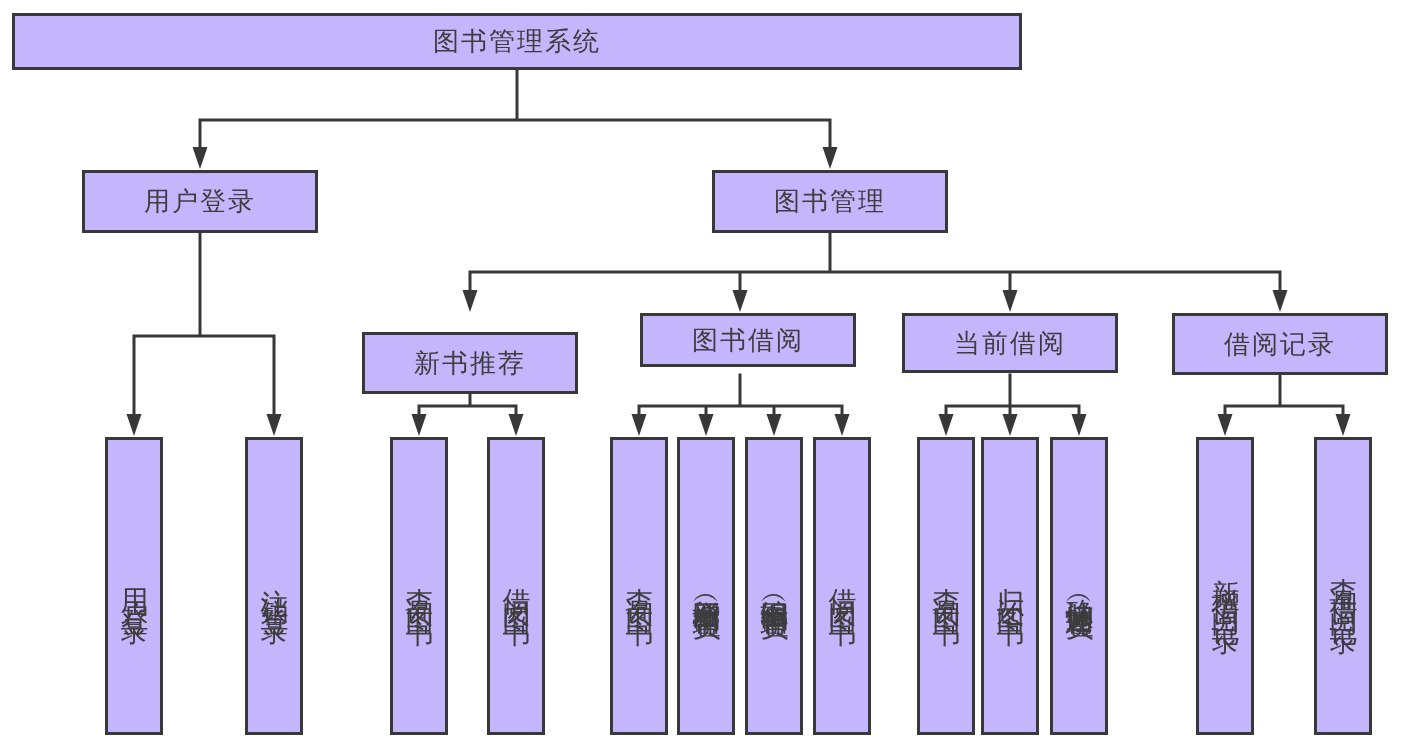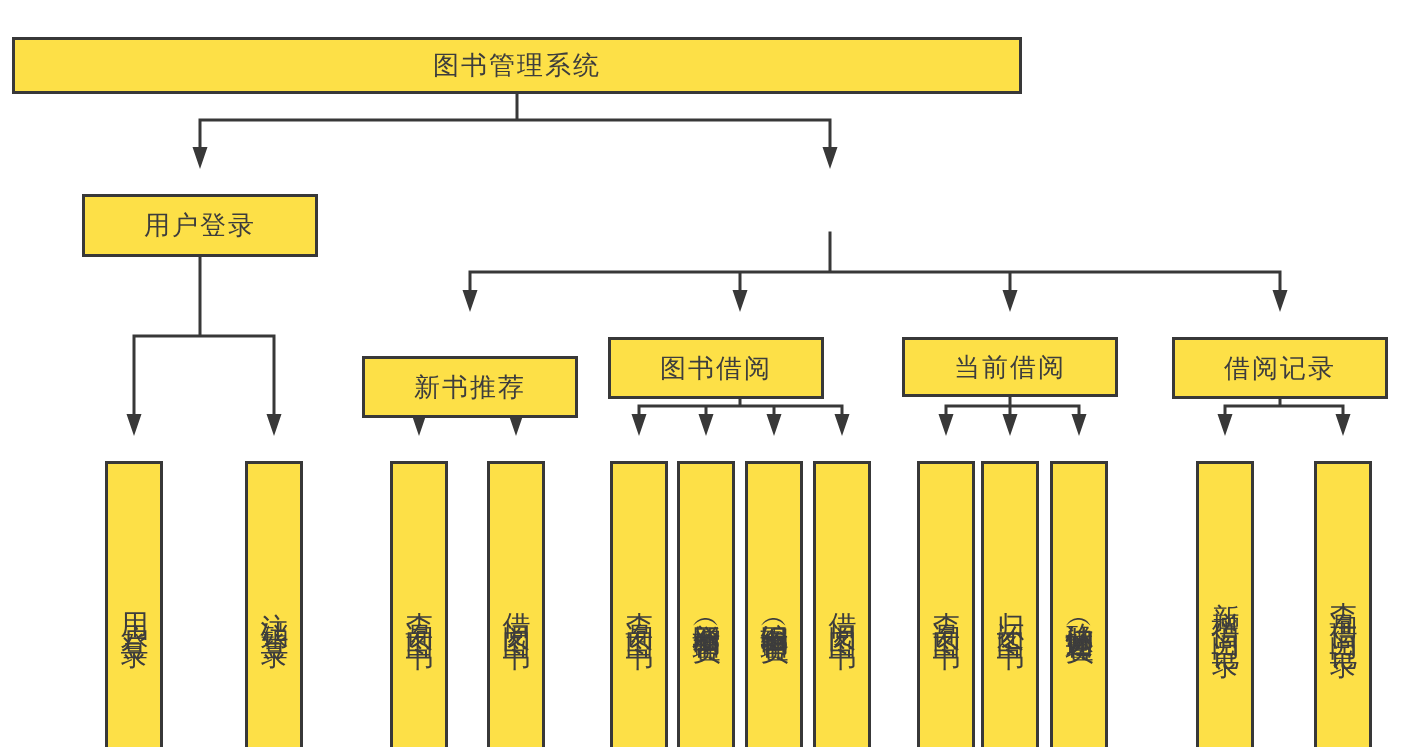--- a/index.html
+++ b/index.html
@@ -19,29 +19,28 @@
     position: absolute;
     left: 0;
     top: 0;
     width: 1405px;
     height: 747px;
   }
   .node {
     position: absolute;
     box-sizing: border-box;
     border: 3px solid #383838;
-    background: #fde047;
+    background: #c4b5fd;
     display: flex;
     align-items: center;
     justify-content: center;
     color: #3d3d3d;
     font-size: 26px;
     letter-spacing: 2px;
     text-align: center;
-    margin-top: 24px;
   }
   .node.leaf {
     font-size: 28px;
   }
   .node.leaf .vtext {
     writing-mode: vertical-rl;
     text-orientation: mixed;
     line-height: 1;
     letter-spacing: 10px;
     white-space: nowrap;
@@ -117,23 +116,24 @@
              M938.5 414 L953.5 414 L946 436 Z
              M1002.5 414 L1017.5 414 L1010 436 Z
              M1071.5 414 L1086.5 414 L1079 436 Z
              M1217.5 414 L1232.5 414 L1225 436 Z
              M1335.5 414 L1350.5 414 L1343 436 Z" fill="#383838" stroke="none"></path>
   </svg>
 
   <div class="node" style="left:12px; top:13px; width:1010px; height:57px">图书管理系统</div>
 
   <div class="node" style="left:82px; top:170px; width:236px; height:63px">用户登录</div>
+  <div class="node" style="left:712px; top:170px; width:236px; height:63px">图书管理</div>
 
   <div class="node" style="left:362px; top:332px; width:216px; height:62px">新书推荐</div>
-  <div class="node" style="left:608px; top:313px; width:216px; height:62px">图书借阅</div>
+  <div class="node" style="left:640px; top:313px; width:216px; height:54px">图书借阅</div>
   <div class="node" style="left:902px; top:313px; width:216px; height:60px">当前借阅</div>
   <div class="node" style="left:1172px; top:313px; width:216px; height:62px">借阅记录</div>
 
   <div class="node leaf" style="left:105px; top:437px; width:58px; height:298px">
     <span class="vtext">用户登录</span>
   </div>
   <div class="node leaf" style="left:245px; top:437px; width:58px; height:298px">
     <span class="vtext">注销登录</span>
   </div>
 

